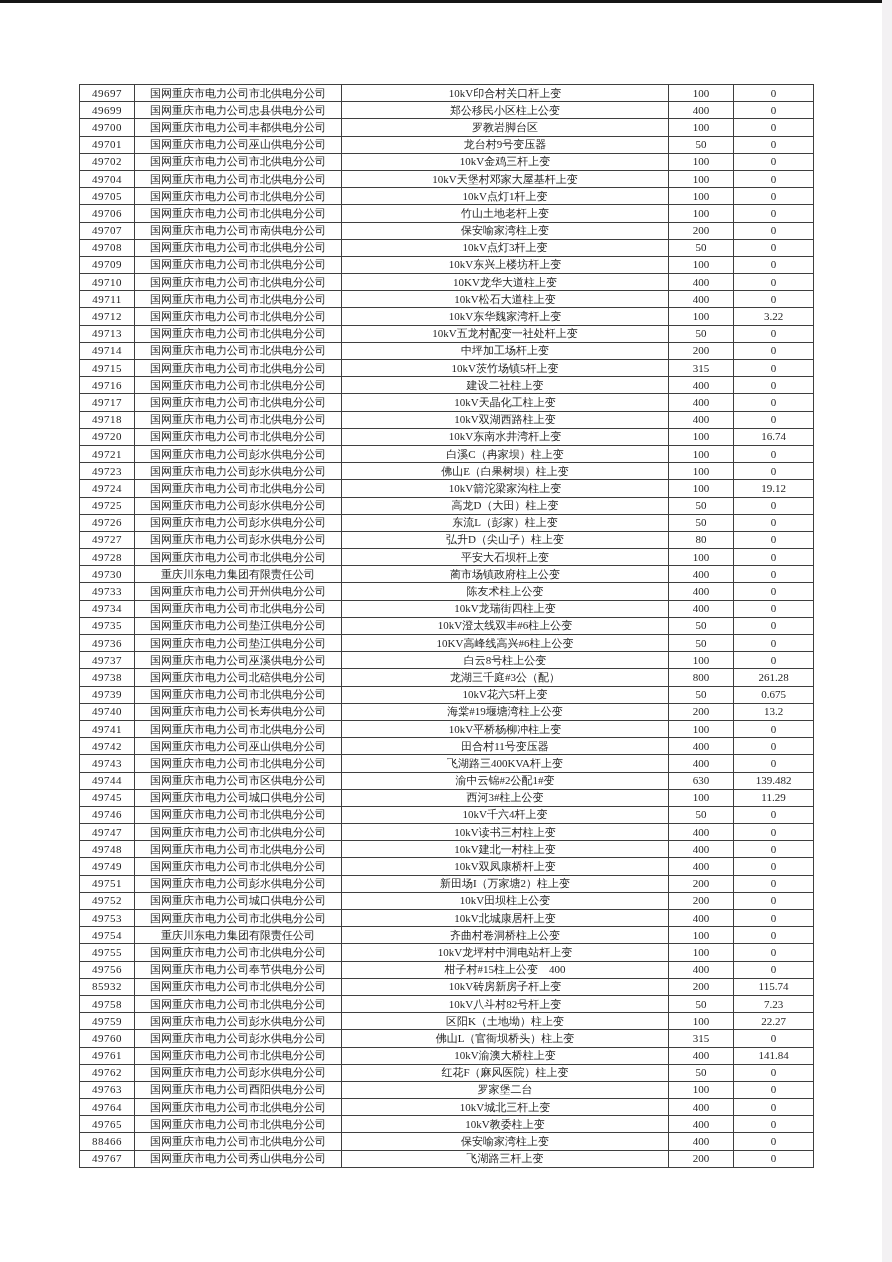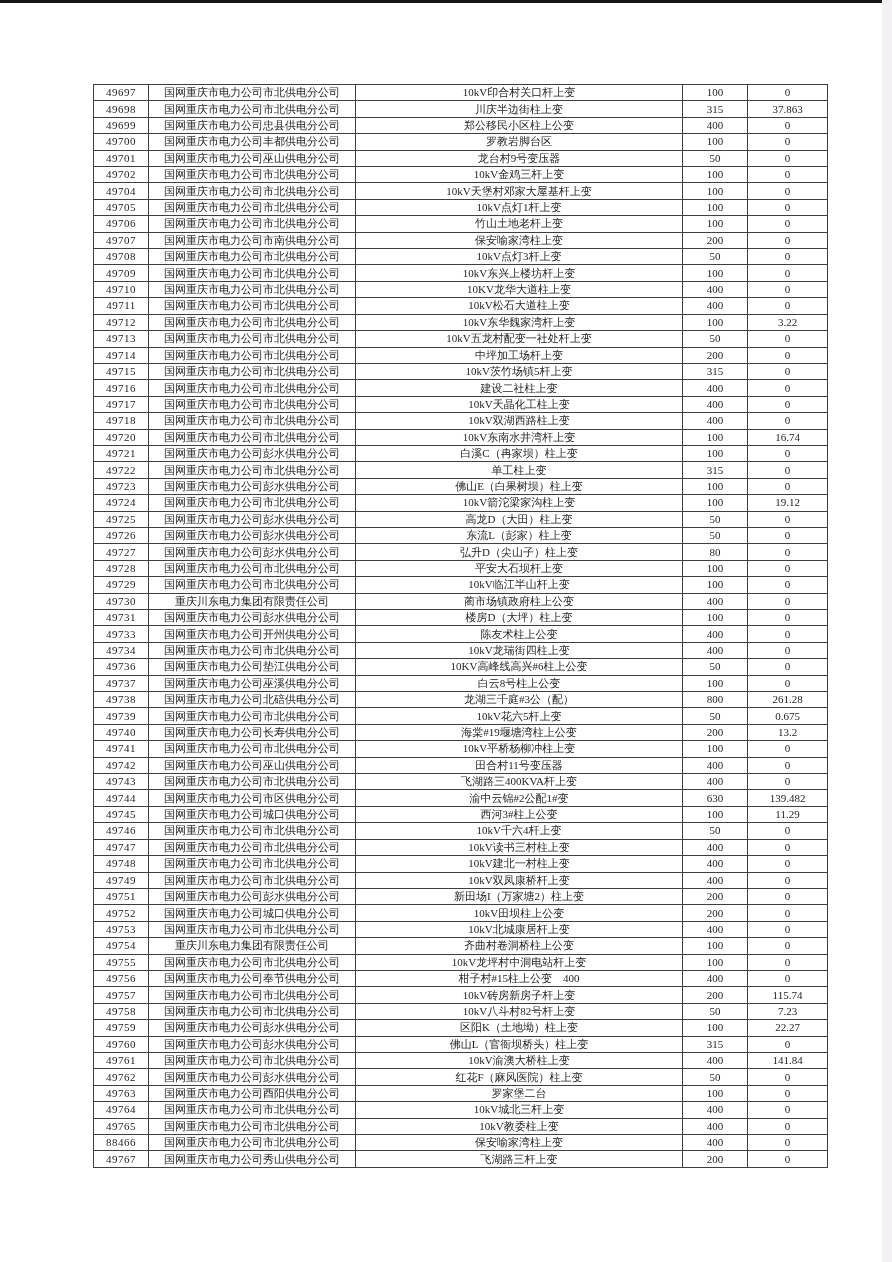--- a/index.html
+++ b/index.html
@@ -4,21 +4,21 @@
 <style>
   html,body{margin:0;padding:0;}
   body{
     width:892px;height:1262px;position:relative;
     background:#ffffff;overflow:hidden;
     font-family:"Liberation Serif","DejaVu Serif",serif;
   }
   .top-strip{position:absolute;left:0;top:0;width:885px;height:3px;background:#161616;}
   .right-edge{position:absolute;right:0;top:0;width:10px;height:1262px;background:#f3f1f3;}
   table.data-table{
-    position:absolute;left:93px;top:84px;
+    position:absolute;left:79px;top:84px;
     width:734px;height:1084px;
     border-collapse:collapse;table-layout:fixed;
   }
   table.data-table td{
     border:1px solid #3f3f3f;
     font-size:11px;line-height:1;color:#1f1f1f;
     text-align:center;vertical-align:middle;
     padding:0 2px;overflow:hidden;white-space:nowrap;
   }
   td.col-id{letter-spacing:0.5px;}
@@ -39,27 +39,20 @@
   </colgroup>
   <tbody>
       <tr>
         <td class="col-id">49697</td>
         <td class="col-company">国网重庆市电力公司市北供电分公司</td>
         <td class="col-station">10kV印合村关口杆上变</td>
         <td class="col-capacity">100</td>
         <td class="col-value">0</td>
       </tr>
       <tr>
-        <td class="col-id">49698</td>
-        <td class="col-company">国网重庆市电力公司市北供电分公司</td>
-        <td class="col-station">川庆半边街柱上变</td>
-        <td class="col-capacity">315</td>
-        <td class="col-value">37.863</td>
-      </tr>
-      <tr>
         <td class="col-id">49699</td>
         <td class="col-company">国网重庆市电力公司忠县供电分公司</td>
         <td class="col-station">郑公移民小区柱上公变</td>
         <td class="col-capacity">400</td>
         <td class="col-value">0</td>
       </tr>
       <tr>
         <td class="col-id">49700</td>
         <td class="col-company">国网重庆市电力公司丰都供电分公司</td>
         <td class="col-station">罗教岩脚台区</td>
@@ -193,27 +186,20 @@
         <td class="col-value">16.74</td>
       </tr>
       <tr>
         <td class="col-id">49721</td>
         <td class="col-company">国网重庆市电力公司彭水供电分公司</td>
         <td class="col-station">白溪C（冉家坝）柱上变</td>
         <td class="col-capacity">100</td>
         <td class="col-value">0</td>
       </tr>
       <tr>
-        <td class="col-id">49722</td>
-        <td class="col-company">国网重庆市电力公司市北供电分公司</td>
-        <td class="col-station">单工柱上变</td>
-        <td class="col-capacity">315</td>
-        <td class="col-value">0</td>
-      </tr>
-      <tr>
         <td class="col-id">49723</td>
         <td class="col-company">国网重庆市电力公司彭水供电分公司</td>
         <td class="col-station">佛山E（白果树坝）柱上变</td>
         <td class="col-capacity">100</td>
         <td class="col-value">0</td>
       </tr>
       <tr>
         <td class="col-id">49724</td>
         <td class="col-company">国网重庆市电力公司市北供电分公司</td>
         <td class="col-station">10kV箭沱梁家沟柱上变</td>
@@ -238,56 +224,49 @@
         <td class="col-id">49727</td>
         <td class="col-company">国网重庆市电力公司彭水供电分公司</td>
         <td class="col-station">弘升D（尖山子）柱上变</td>
         <td class="col-capacity">80</td>
         <td class="col-value">0</td>
       </tr>
       <tr>
         <td class="col-id">49728</td>
         <td class="col-company">国网重庆市电力公司市北供电分公司</td>
         <td class="col-station">平安大石坝杆上变</td>
-        <td class="col-capacity">100</td>
-        <td class="col-value">0</td>
-      </tr>
-      <tr>
-        <td class="col-id">49729</td>
-        <td class="col-company">国网重庆市电力公司市北供电分公司</td>
-        <td class="col-station">10kV临江半山杆上变</td>
         <td class="col-capacity">100</td>
         <td class="col-value">0</td>
       </tr>
       <tr>
         <td class="col-id">49730</td>
         <td class="col-company">重庆川东电力集团有限责任公司</td>
         <td class="col-station">蔺市场镇政府柱上公变</td>
         <td class="col-capacity">400</td>
         <td class="col-value">0</td>
       </tr>
       <tr>
-        <td class="col-id">49731</td>
-        <td class="col-company">国网重庆市电力公司彭水供电分公司</td>
-        <td class="col-station">楼房D（大坪）柱上变</td>
-        <td class="col-capacity">100</td>
-        <td class="col-value">0</td>
-      </tr>
-      <tr>
         <td class="col-id">49733</td>
         <td class="col-company">国网重庆市电力公司开州供电分公司</td>
         <td class="col-station">陈友术柱上公变</td>
         <td class="col-capacity">400</td>
         <td class="col-value">0</td>
       </tr>
       <tr>
         <td class="col-id">49734</td>
         <td class="col-company">国网重庆市电力公司市北供电分公司</td>
         <td class="col-station">10kV龙瑞街四柱上变</td>
         <td class="col-capacity">400</td>
+        <td class="col-value">0</td>
+      </tr>
+      <tr>
+        <td class="col-id">49735</td>
+        <td class="col-company">国网重庆市电力公司垫江供电分公司</td>
+        <td class="col-station">10kV澄太线双丰#6柱上公变</td>
+        <td class="col-capacity">50</td>
         <td class="col-value">0</td>
       </tr>
       <tr>
         <td class="col-id">49736</td>
         <td class="col-company">国网重庆市电力公司垫江供电分公司</td>
         <td class="col-station">10KV高峰线高兴#6柱上公变</td>
         <td class="col-capacity">50</td>
         <td class="col-value">0</td>
       </tr>
       <tr>
@@ -417,21 +396,21 @@
         <td class="col-value">0</td>
       </tr>
       <tr>
         <td class="col-id">49756</td>
         <td class="col-company">国网重庆市电力公司奉节供电分公司</td>
         <td class="col-station">柑子村#15柱上公变　400</td>
         <td class="col-capacity">400</td>
         <td class="col-value">0</td>
       </tr>
       <tr>
-        <td class="col-id">49757</td>
+        <td class="col-id">85932</td>
         <td class="col-company">国网重庆市电力公司市北供电分公司</td>
         <td class="col-station">10kV砖房新房子杆上变</td>
         <td class="col-capacity">200</td>
         <td class="col-value">115.74</td>
       </tr>
       <tr>
         <td class="col-id">49758</td>
         <td class="col-company">国网重庆市电力公司市北供电分公司</td>
         <td class="col-station">10kV八斗村82号杆上变</td>
         <td class="col-capacity">50</td>

